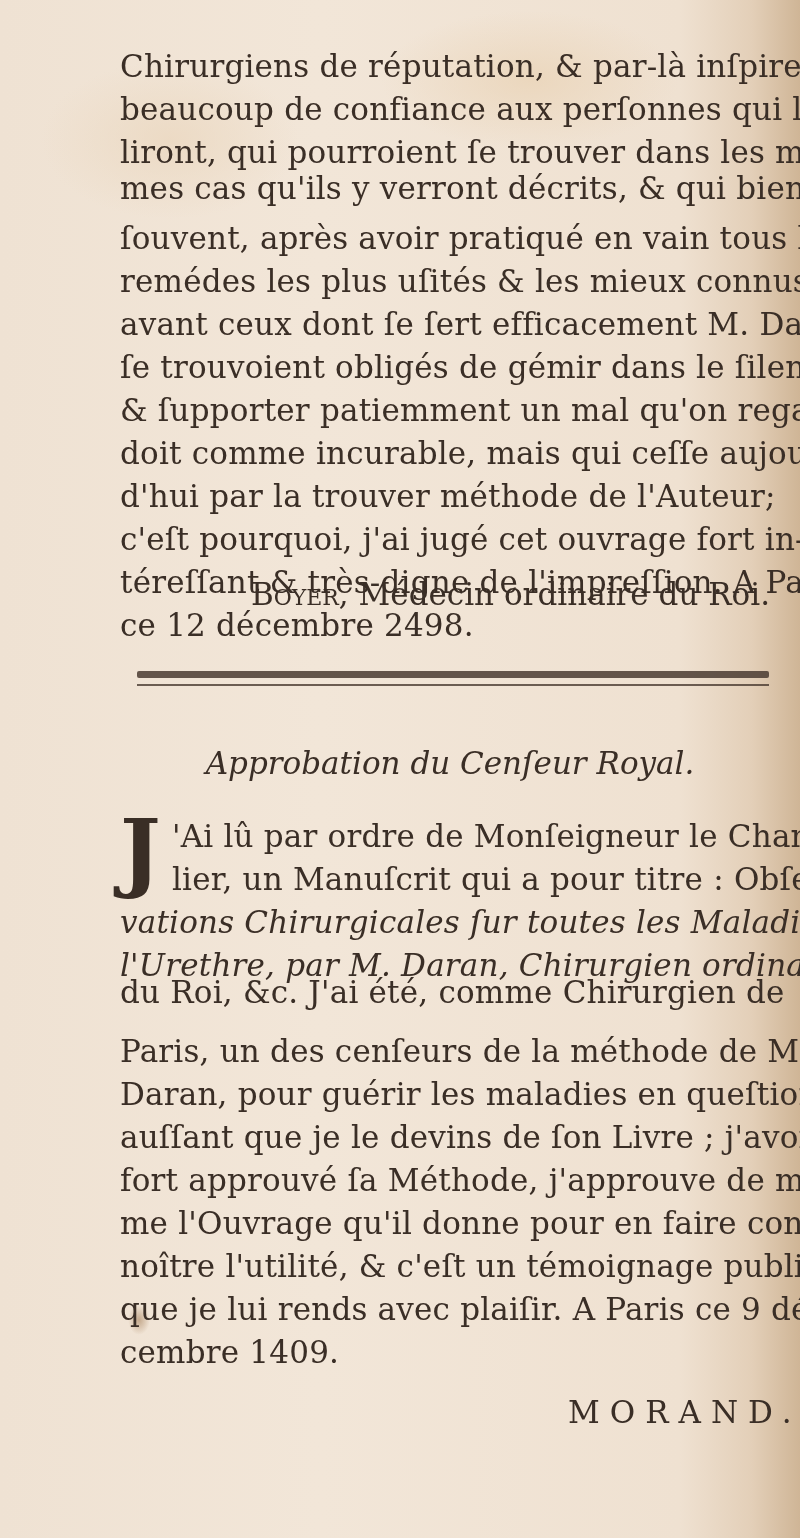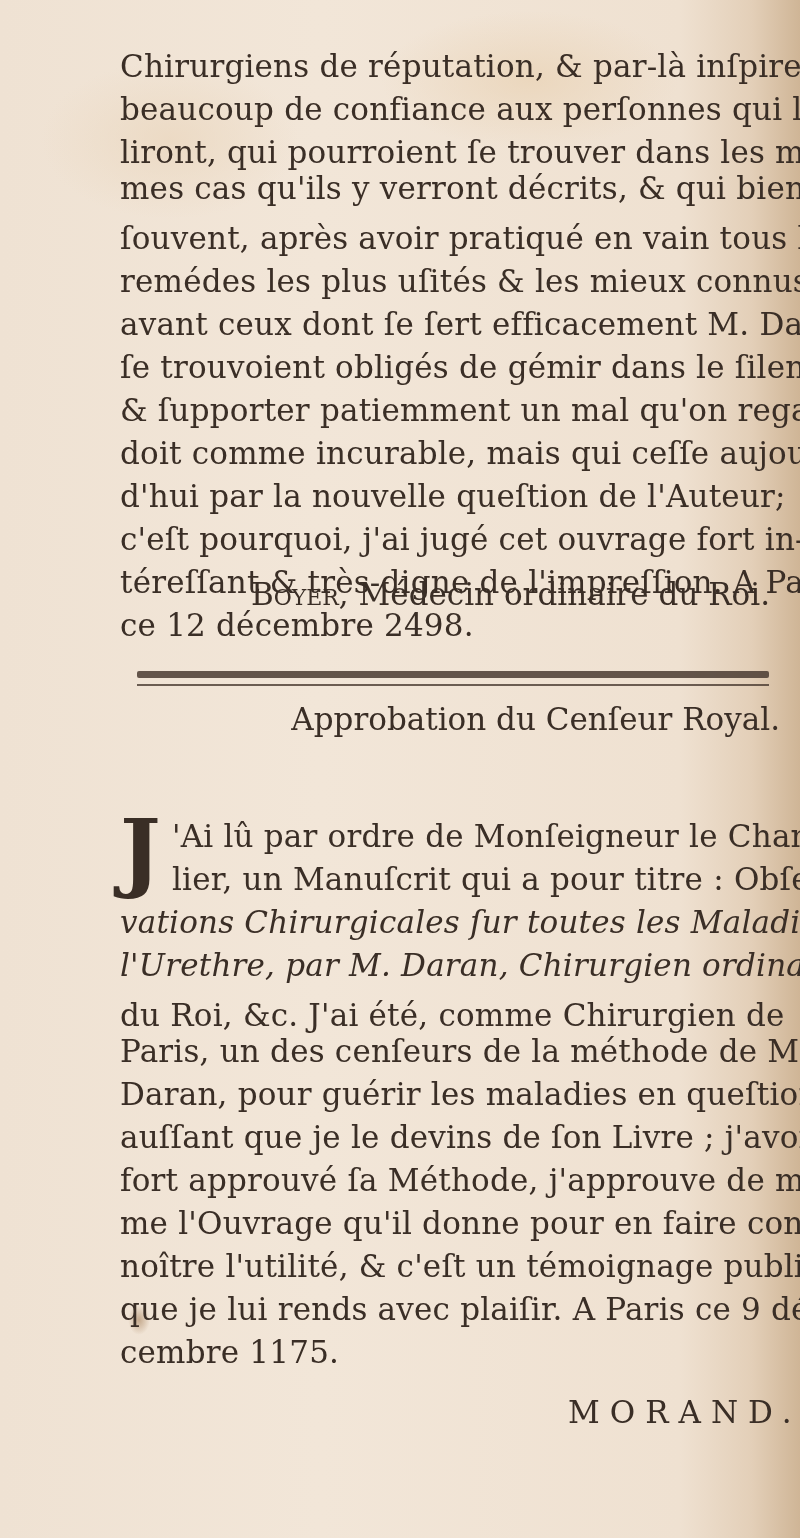--- a/index.html
+++ b/index.html
@@ -11,21 +11,21 @@
     }
     .stain { position:absolute; border-radius:50%; pointer-events:none; }
     .page { position:absolute; left:120px; top:0; width:640px; }
     .line { position:absolute; left:0; white-space:nowrap; font-size:31px; line-height:36px; letter-spacing:0.2px; }
     .just { width:638px; text-align:justify; text-align-last:justify; }
     .it { font-style: italic; }
     .sig { position:absolute; font-size:31px; line-height:36px; white-space:nowrap; }
     .sc { font-variant: small-caps; }
     .rule1 { position:absolute; left:17px; top:671px; width:632px; height:7px; background:#4a3b31; border-radius:2px; opacity:.85; }
     .rule2 { position:absolute; left:17px; top:684px; width:632px; height:2px; background:#4a3b31; opacity:.8; }
-    .title { position:absolute; left:0; width:660px; text-align:right; top:701px; font-size:31px; }
+    .title { position:absolute; left:0; width:660px; text-align:center; top:745px; font-size:31px; font-style:italic; }
     .dropcap { position:absolute; left:0; top:808px; font-size:86px; line-height:86px; font-weight:bold; }
   </style>
 </head>
 <body>
 
 <div class="stain" style="left:40px;top:60px;width:260px;height:160px;background:radial-gradient(#ead6bd,transparent 70%);opacity:.7"></div>
 <div class="stain" style="left:380px;top:10px;width:300px;height:140px;background:radial-gradient(#e9d2b4,transparent 70%);opacity:.7"></div>
 <div class="stain" style="left:128px;top:1305px;width:22px;height:30px;background:radial-gradient(#b99a7a,transparent 70%);opacity:.8"></div>
 
 <div class="page">
@@ -33,46 +33,46 @@
     <div class="line just" style="top:48px">Chirurgiens de réputation, &amp; par-là inſpirer</div>
     <div class="line just" style="top:91px">beaucoup de confiance aux perſonnes qui le</div>
     <div class="line just" style="top:134px">liront, qui pourroient ſe trouver dans les mê-</div>
     <div class="line just" style="top:170px">mes cas qu'ils y verront décrits, &amp; qui bien</div>
     <div class="line just" style="top:220px">ſouvent, après avoir pratiqué en vain tous les</div>
     <div class="line just" style="top:263px">remédes les plus uſités &amp; les mieux connus,</div>
     <div class="line just" style="top:306px">avant ceux dont ſe ſert efficacement M. Daran,</div>
     <div class="line just" style="top:349px">ſe trouvoient obligés de gémir dans le ſilence,</div>
     <div class="line just" style="top:392px">&amp; ſupporter patiemment un mal qu'on regar-</div>
     <div class="line just" style="top:435px">doit comme incurable, mais qui ceſſe aujour-</div>
-    <div class="line just" style="top:478px">d'hui par la nouvelle queſtion de l'Auteur;</div>
+    <div class="line just" style="top:478px">d'hui par la trouver méthode de l'Auteur;</div>
     <div class="line just" style="top:521px">c'eſt pourquoi, j'ai jugé cet ouvrage fort in-</div>
     <div class="line just" style="top:564px">téreſſant &amp; très-digne de l'impreſſion. A Paris</div>
     <div class="line" style="top:607px">ce 12 décembre 2498.</div>
   </div>
 
   <div class="sig" style="right:-10px;top:576px;">
     <span class="sc">Boyer</span><span>, Médecin ordinaire du Roi.</span>
   </div>
 
   <div class="rule1"></div>
   <div class="rule2"></div>
 
   <div class="title">Approbation du Cenſeur Royal.</div>
 
   <div>
     <div class="dropcap">J</div>
     <div class="line" style="top:818px;left:52px;width:586px;text-align:justify;text-align-last:justify">'Ai lû par ordre de Monſeigneur le Chance-</div>
     <div class="line it-mix" style="top:861px;left:52px;width:586px;text-align:justify;text-align-last:justify">lier, un Manuſcrit qui a pour titre : Obſer-</div>
     <div class="line just it" style="top:904px">vations Chirurgicales ſur toutes les Maladies de</div>
     <div class="line just it" style="top:947px">l'Urethre, par M. Daran, Chirurgien ordinaire</div>
-    <div class="line just" style="top:997px">du Roi, &amp;c. J'ai été, comme Chirurgien de</div>
+    <div class="line just" style="top:974px">du Roi, &amp;c. J'ai été, comme Chirurgien de</div>
     <div class="line just" style="top:1033px">Paris, un des cenſeurs de la méthode de M.</div>
     <div class="line just" style="top:1076px">Daran, pour guérir les maladies en queſtion,</div>
     <div class="line just" style="top:1119px">auſſant que je le devins de ſon Livre ; j'avois</div>
     <div class="line just" style="top:1162px">fort approuvé ſa Méthode, j'approuve de mê-</div>
     <div class="line just" style="top:1205px">me l'Ouvrage qu'il donne pour en faire con-</div>
     <div class="line just" style="top:1248px">noître l'utilité, &amp; c'eſt un témoignage public</div>
     <div class="line just" style="top:1291px">que je lui rends avec plaiſir. A Paris ce 9 dé-</div>
-    <div class="line" style="top:1334px">cembre 1175.</div>
+    <div class="line" style="top:1334px">cembre 1409.</div>
   </div>
 
   <div class="sig" style="left:448px;top:1394px;letter-spacing:10px;">MORAND.</div>
 </div>
 
 </body></html>

